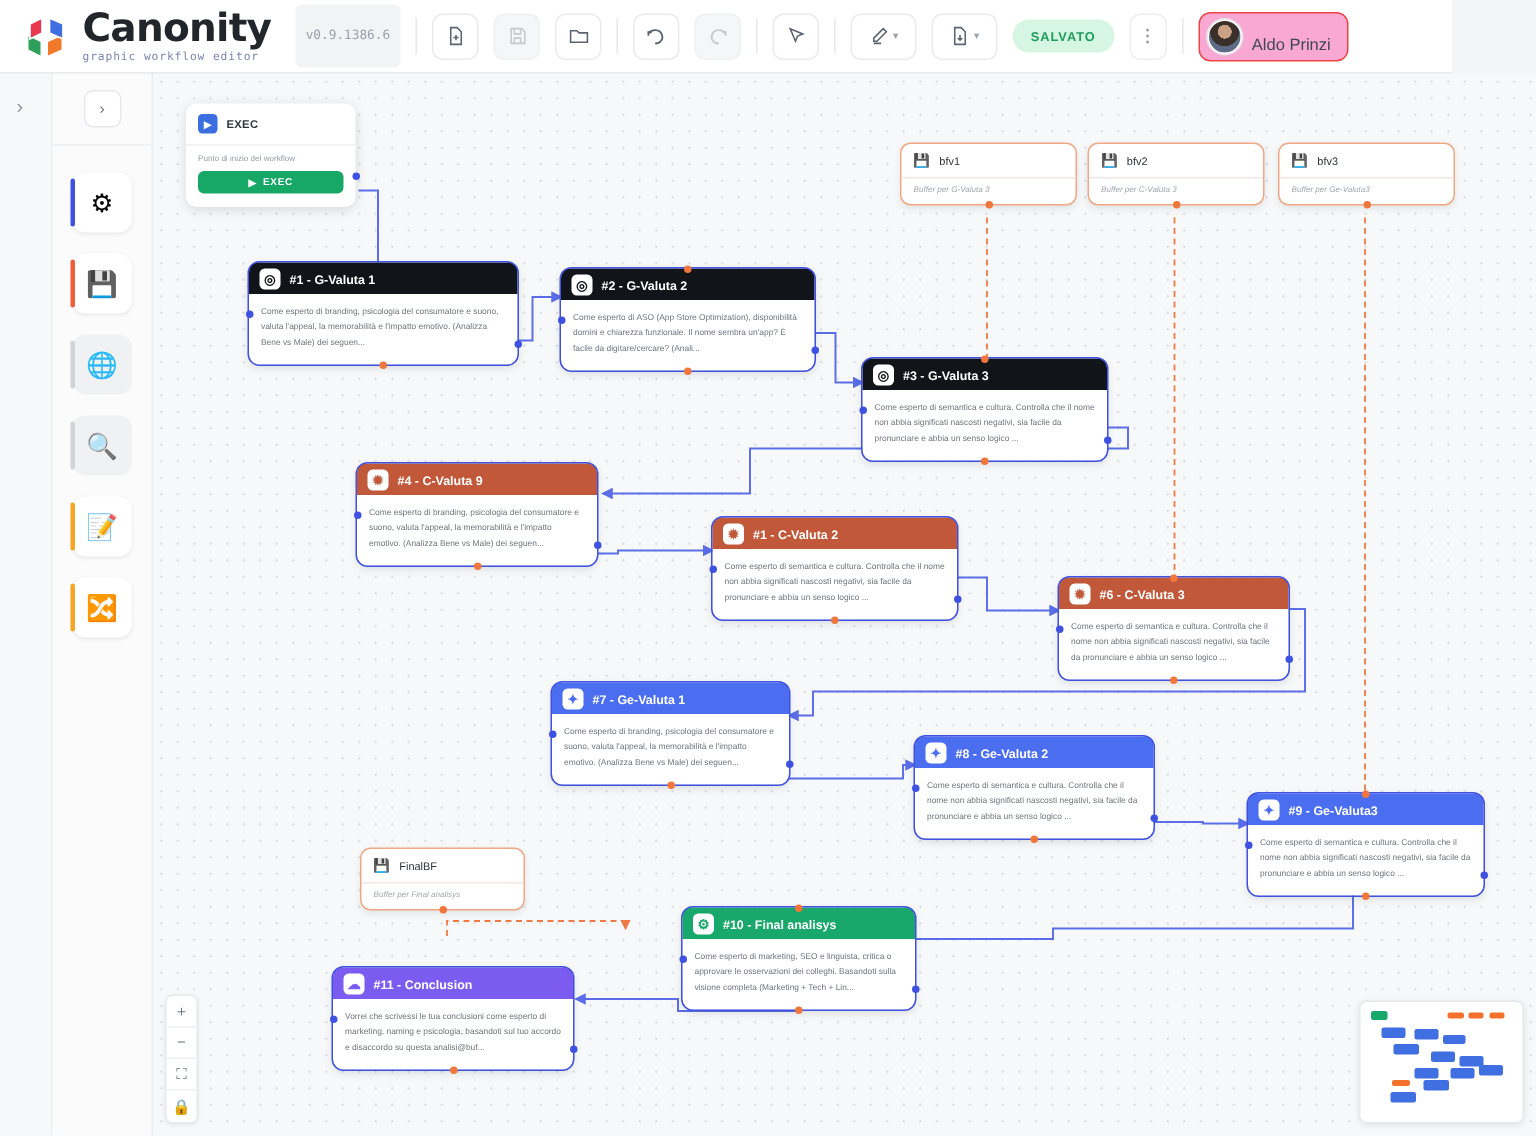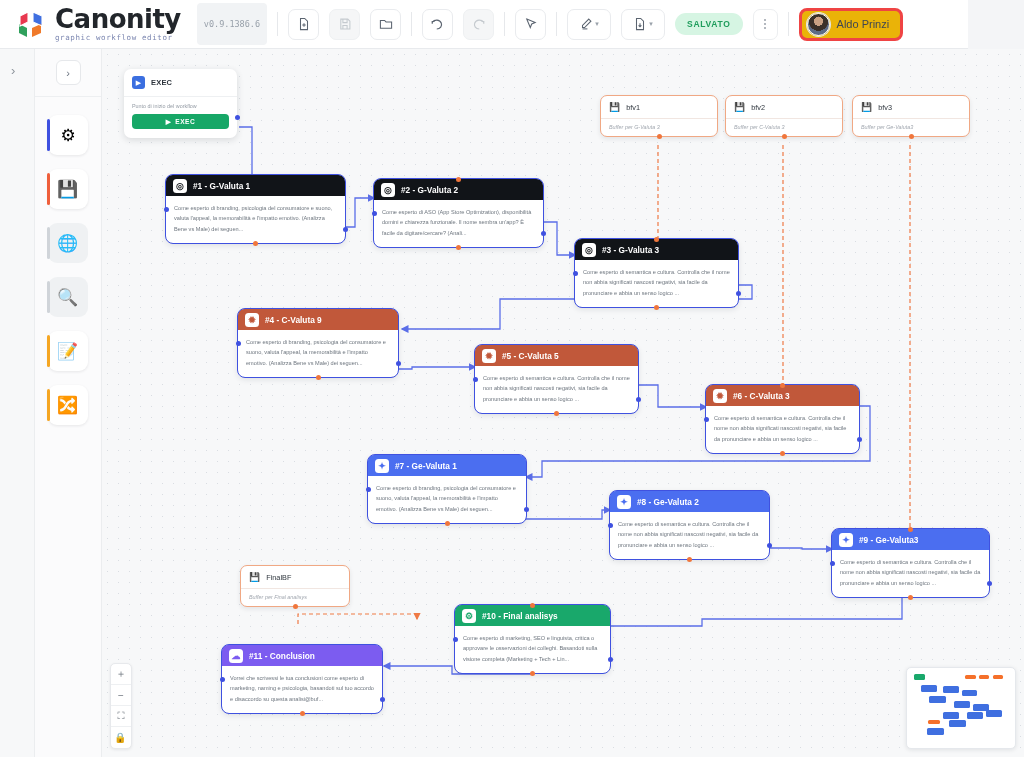--- a/index.html
+++ b/index.html
@@ -45,22 +45,22 @@
     background:#fdfdfd; display:flex; align-items:center; padding:0 11px;
     font-size:10.5px; color:#545c66; cursor:text;
   }
   .kebab{
     width:25px; height:31px; border:1px solid #eceef0; border-radius:7px; background:#fff;
     display:flex; flex-direction:column; align-items:center; justify-content:center; gap:2px;
     cursor:pointer;
   }
   .kebab i{ width:2px; height:2px; border-radius:50%; background:#9aa1aa; display:block;}
   .user{
-    display:flex; align-items:center; gap:7px; border:3px solid #ef4444;
-    border-radius:8px; background:#eab308; padding:4px 11px 4px 5px; height:33px; cursor:pointer;
+    display:flex; align-items:flex-end; gap:7px; border:1px solid #ef4444;
+    border-radius:8px; background:#f9a8d4; padding:4px 11px 4px 5px; height:33px; cursor:pointer;
   }
   .avatar{ width:23px; height:23px; border-radius:50%;
            background:radial-gradient(circle at 50% 34%, #caa184 0 26%, #3b3029 27% 55%, #5d6b86 56% 100%);
            border:1.5px solid #fff; box-shadow:0 0 0 1px #e3e6ea; }
   .user-name{ font-size:11px; color:#3f4752; }
 
   
   .rail-thin{
     position:absolute; left:0; top:49px; width:35px; height:708px;
     background:#f7f8f9; border-right:1px solid #ebedef; z-index:30;
@@ -387,21 +387,21 @@
       <span>#4 - C-Valuta 9</span>
     </div>
     <div class="nbody">Come esperto di branding, psicologia del consumatore e suono, valuta l'appeal, la memorabilità e l'impatto emotivo. (Analizza Bene vs Male) dei seguen...</div>
         <span class="port in" style="top:32px"></span>
         <span class="port out" style="top:52px"></span>
         <span class="port bot"></span>
       </div>
       <div class="node sel" style="left: 373px; top: 296px; width: 163px;">
         <div class="nhead" style="background:#c1583a">
       <span class="nicon" style="color:#c1583a">✹</span>
-      <span>#5 - C-Valuta 5</span>
+      <span>#1 - C-Valuta 2</span>
     </div>
     <div class="nbody">Come esperto di semantica e cultura. Controlla che il nome non abbia significati nascosti negativi, sia facile da pronunciare e abbia un senso logico ...</div>
         <span class="port in" style="top:32px"></span>
         <span class="port out" style="top:52px"></span>
         <span class="port bot"></span>
       </div>
       <div class="node sel" style="left: 604px; top: 336px; width: 153px;">
         <div class="nhead" style="background:#c1583a">
       <span class="nicon" style="color:#c1583a">✹</span>
       <span>#6 - C-Valuta 3</span>

